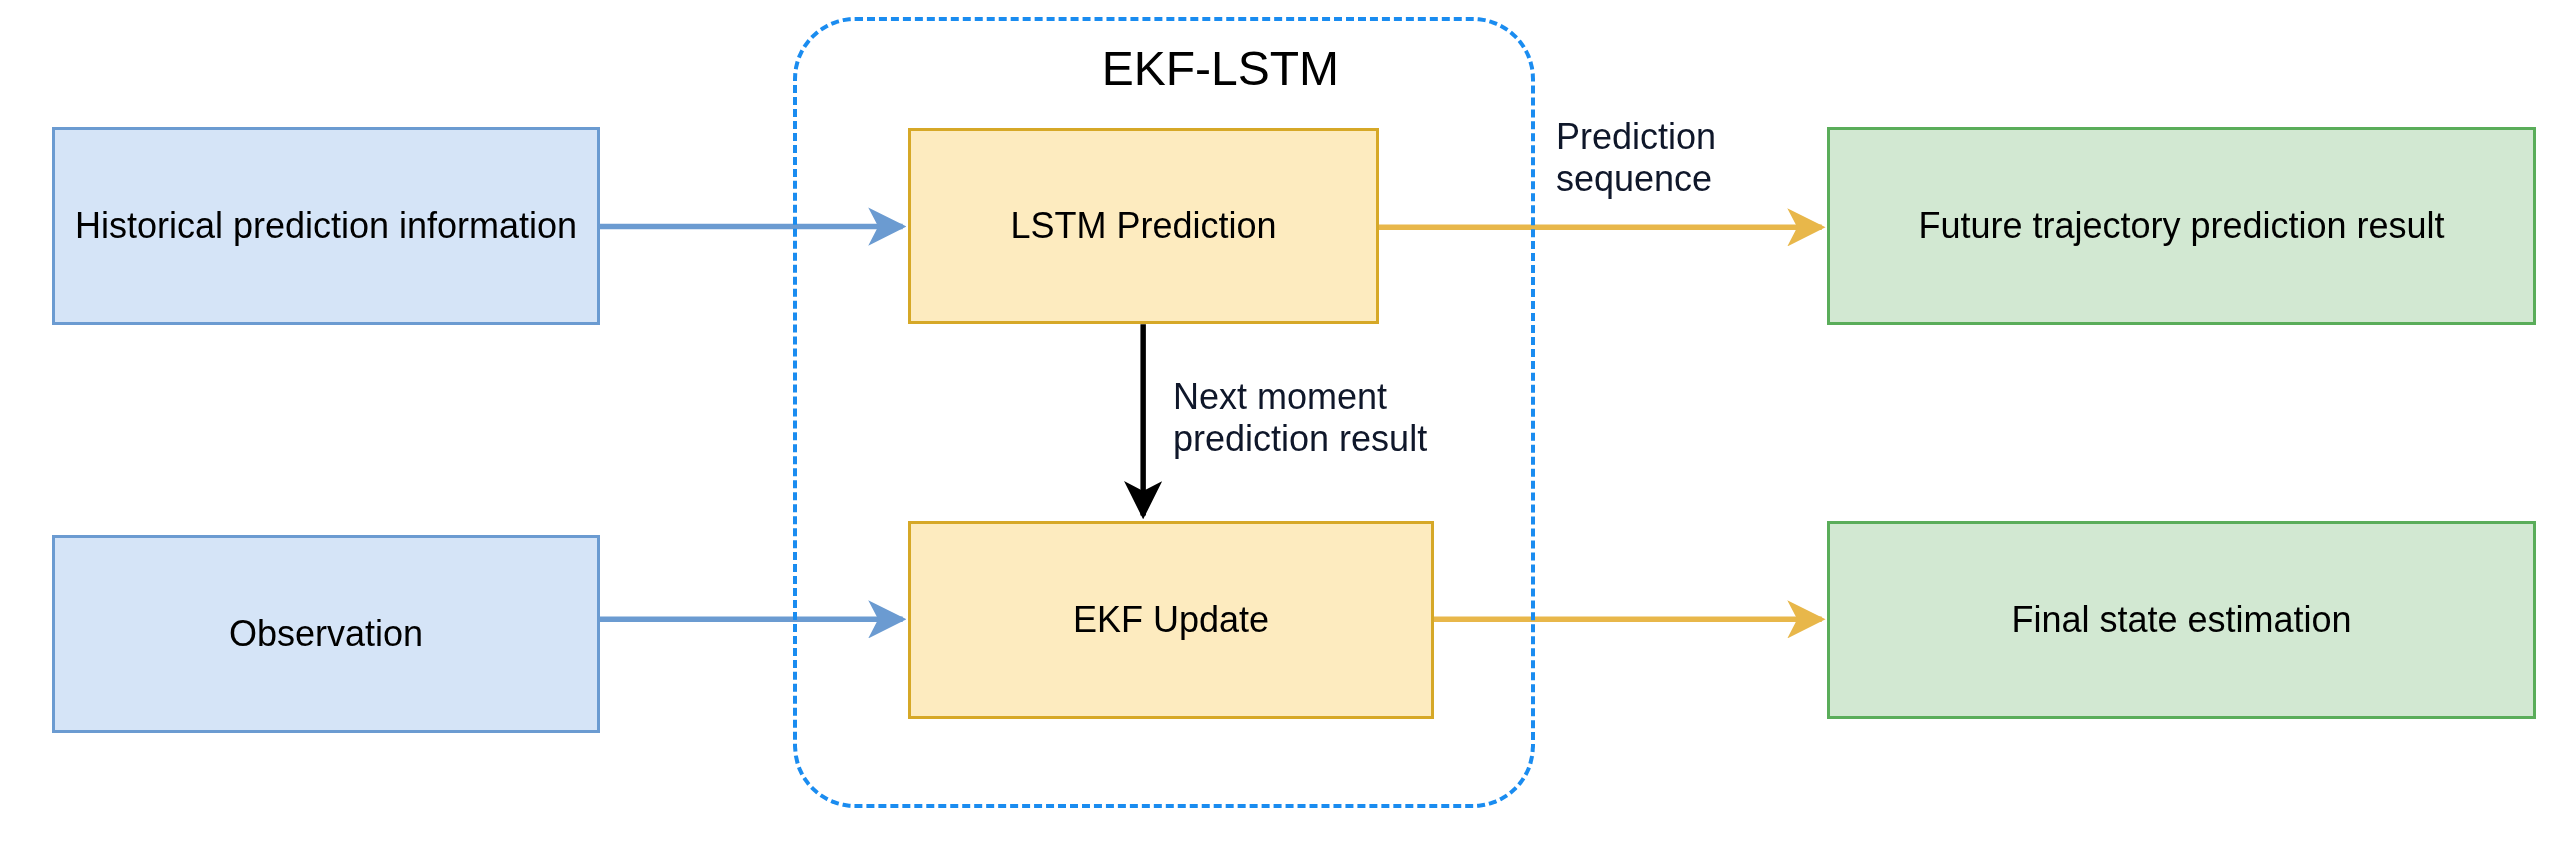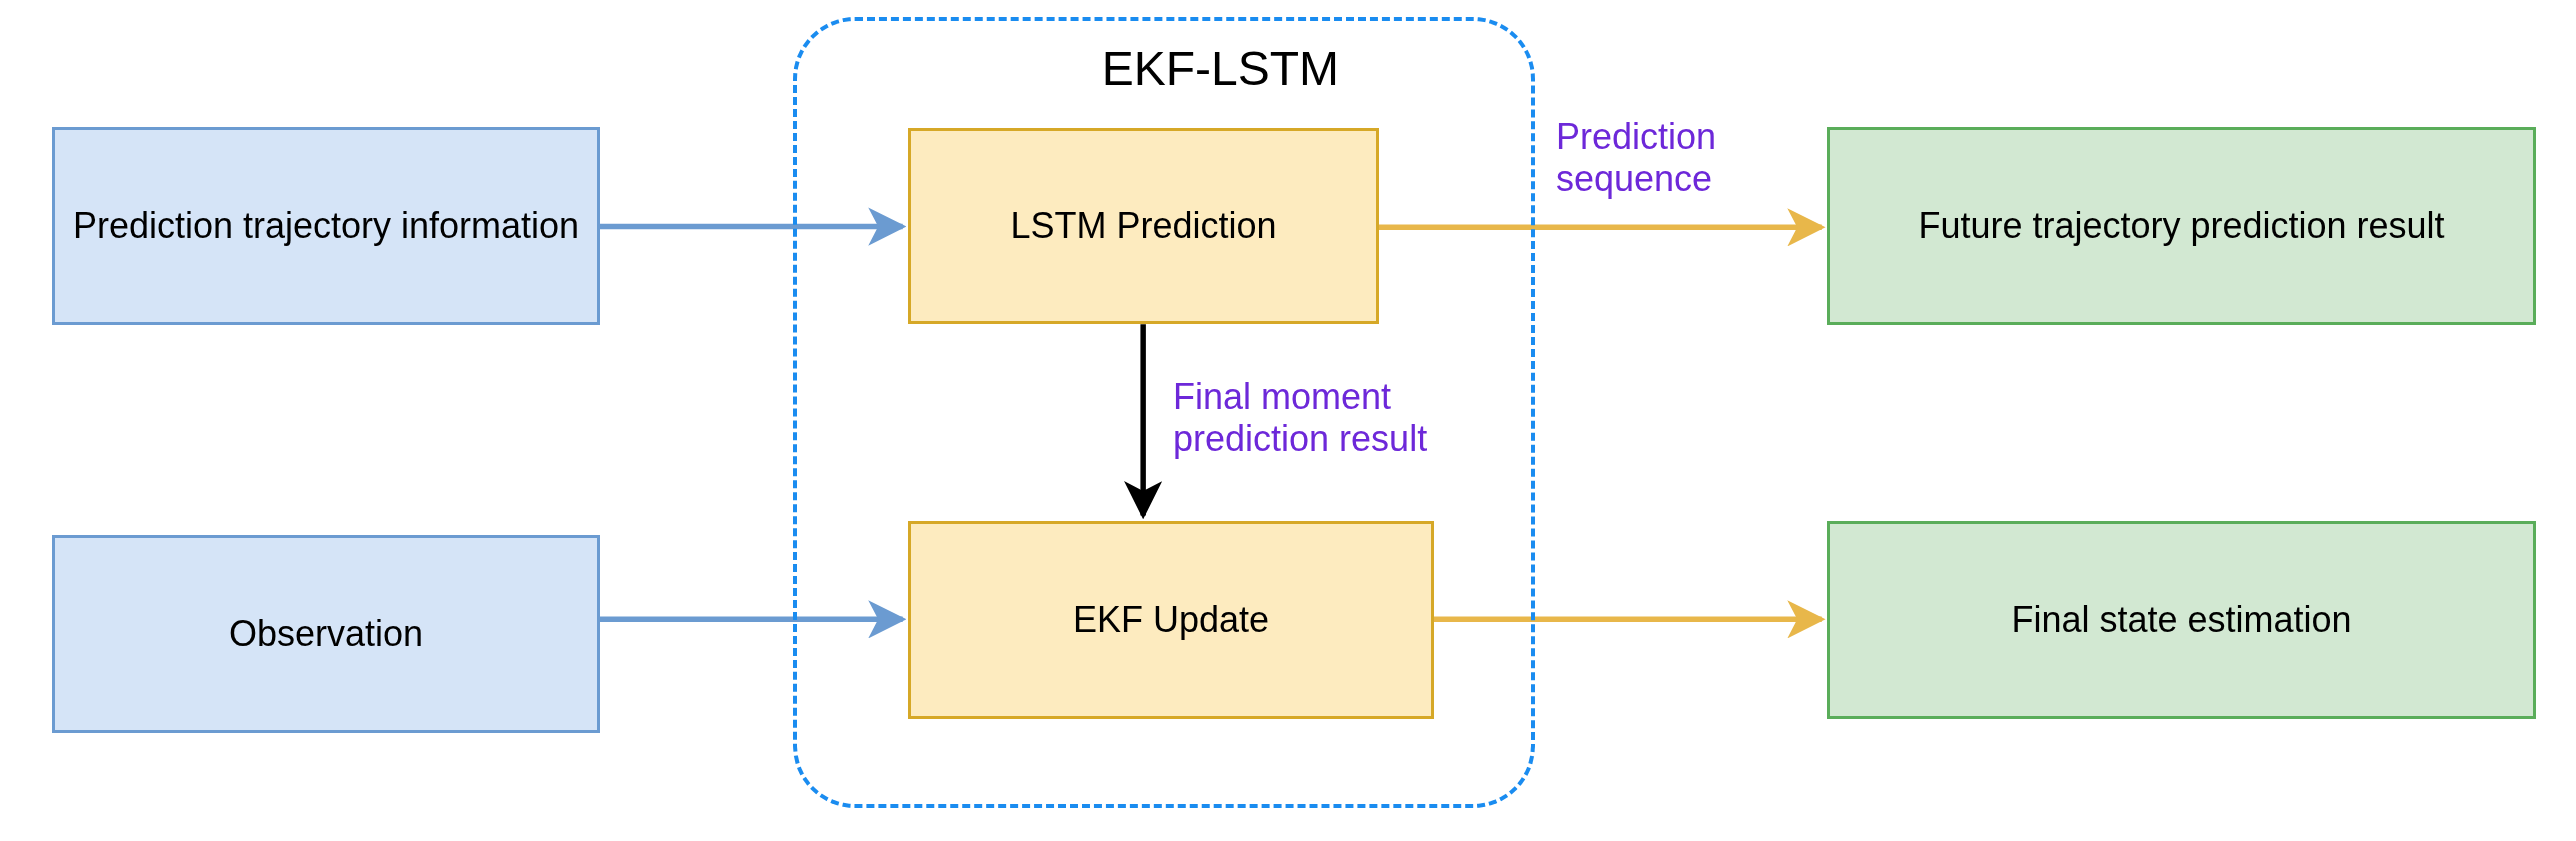--- a/index.html
+++ b/index.html
@@ -83,21 +83,21 @@
     color: #000000;
     z-index: 4;
     background: transparent;
   }
 
   
   .edge-label {
     position: absolute;
     font-size: 36px;
     line-height: 1.18;
-    color: #6d28d9;
+    color: #0f172a;
     z-index: 4;
     white-space: pre-line;
   }
   #label-prediction-sequence { left: 1556px; top: 116px; width: 226px; }
   #label-next-moment         { left: 1173px; top: 376px; width: 359px; }
   #label-updated-result      { left: 1556px; top: 509px; width: 226px; }
 </style>
 </head>
 <body>
 
@@ -123,33 +123,33 @@
 
     <line x1="1766" y1="291" x2="2333" y2="291" stroke="#e8b74a" stroke-width="7" marker-end="url(#arrow-orange)"></line>
 
     <line x1="1464" y1="415" x2="1464" y2="660" stroke="#000000" stroke-width="7" marker-end="url(#arrow-black)"></line>
 
     <line x1="768" y1="793" x2="1156" y2="793" stroke="#6b9bd1" stroke-width="7" marker-end="url(#arrow-blue)"></line>
 
     <line x1="1766" y1="793" x2="2333" y2="793" stroke="#e8b74a" stroke-width="7" marker-end="url(#arrow-orange)"></line>
   </svg>
 
-  <div class="node node-blue" id="node-historical">Prediction trajectory information</div>
+  <div class="node node-blue" id="node-historical">Historical prediction information</div>
 
   <div class="node node-yellow" id="node-lstm">LSTM Prediction</div>
 
   <div class="node node-green" id="node-future">Future trajectory prediction result</div>
 
   <div class="node node-blue" id="node-observation">Observation</div>
 
   <div class="node node-yellow" id="node-ekf">EKF Update</div>
 
   <div class="node node-green" id="node-final">Final state estimation</div>
 
   <div class="edge-label" id="label-prediction-sequence">Prediction
 sequence</div>
 
-  <div class="edge-label" id="label-next-moment">Final moment
+  <div class="edge-label" id="label-next-moment">Next moment
 prediction result</div>
 
 
 </div>
 
 
 </body></html>

